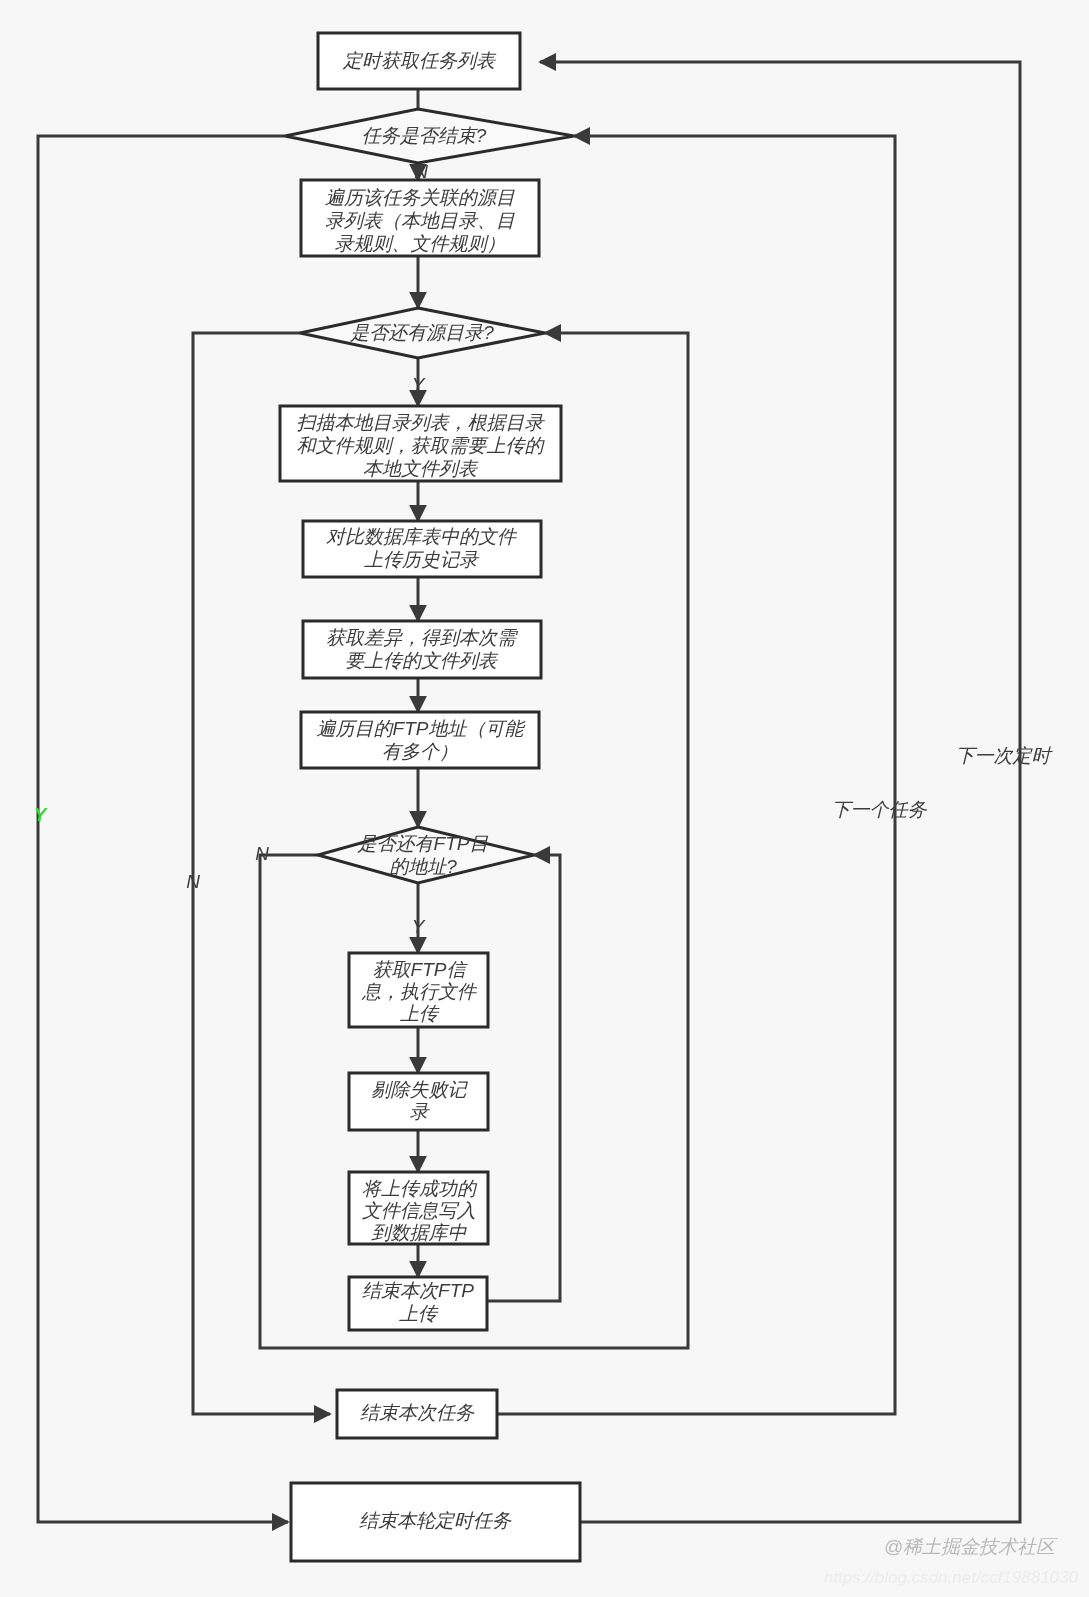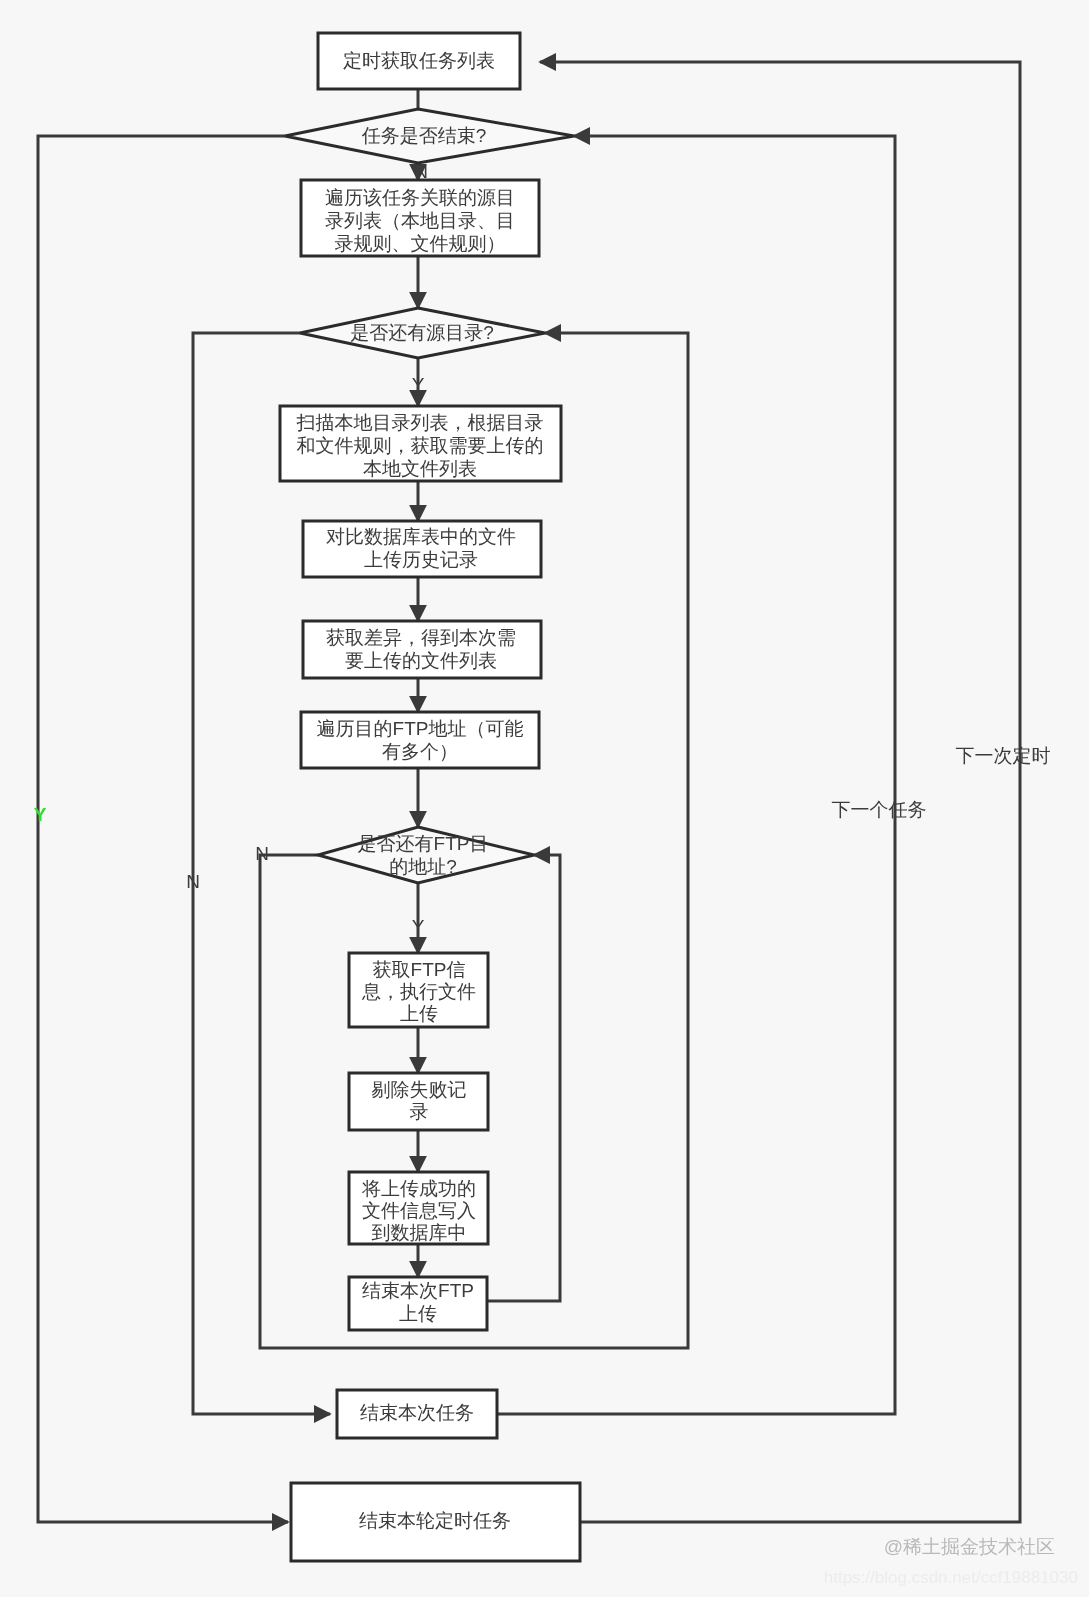--- a/index.html
+++ b/index.html
@@ -7,20 +7,21 @@
     padding: 0;
     background: #f7f7f7;
   }
   #stage {
     position: relative;
     width: 1089px;
     height: 1597px;
     background: #f7f7f7;
     overflow: hidden;
     font-family: "Liberation Sans", "DejaVu Sans", sans-serif;
+    font-style: italic;
   }
   svg.flow {
     position: absolute;
     left: 0;
     top: 0;
     width: 1089px;
     height: 1597px;
   }
   .node-rect {
     fill: #ffffff;

